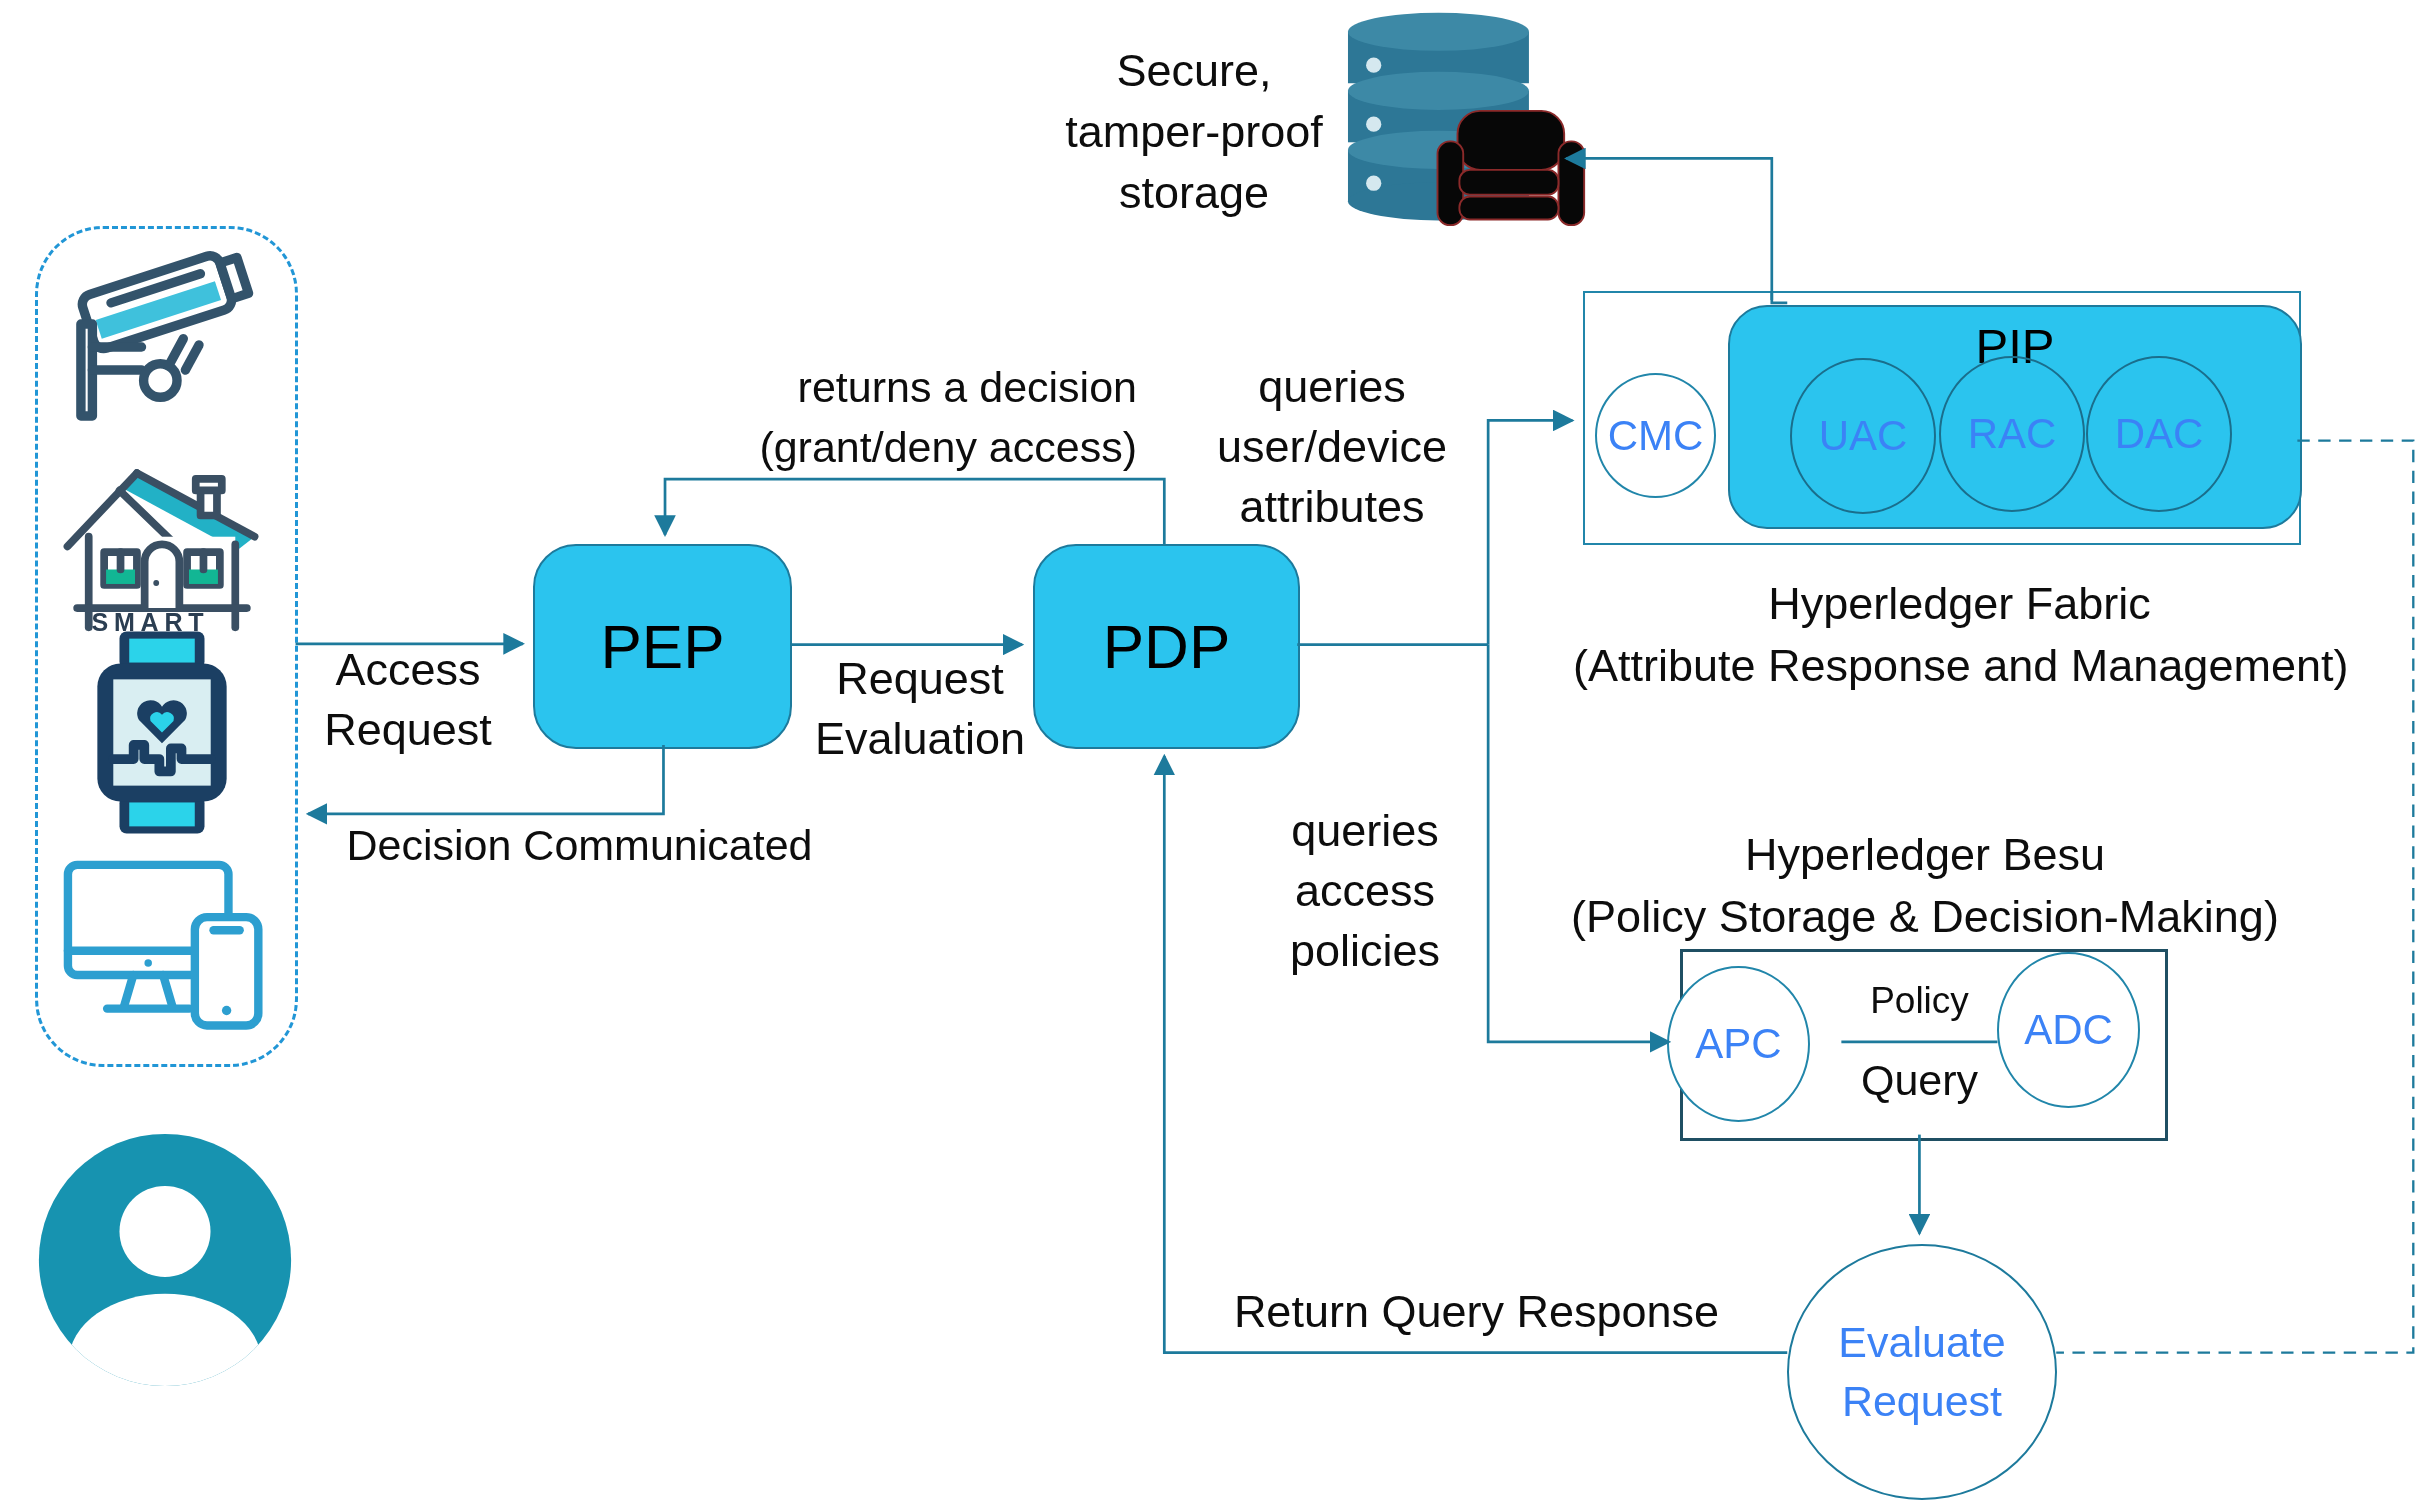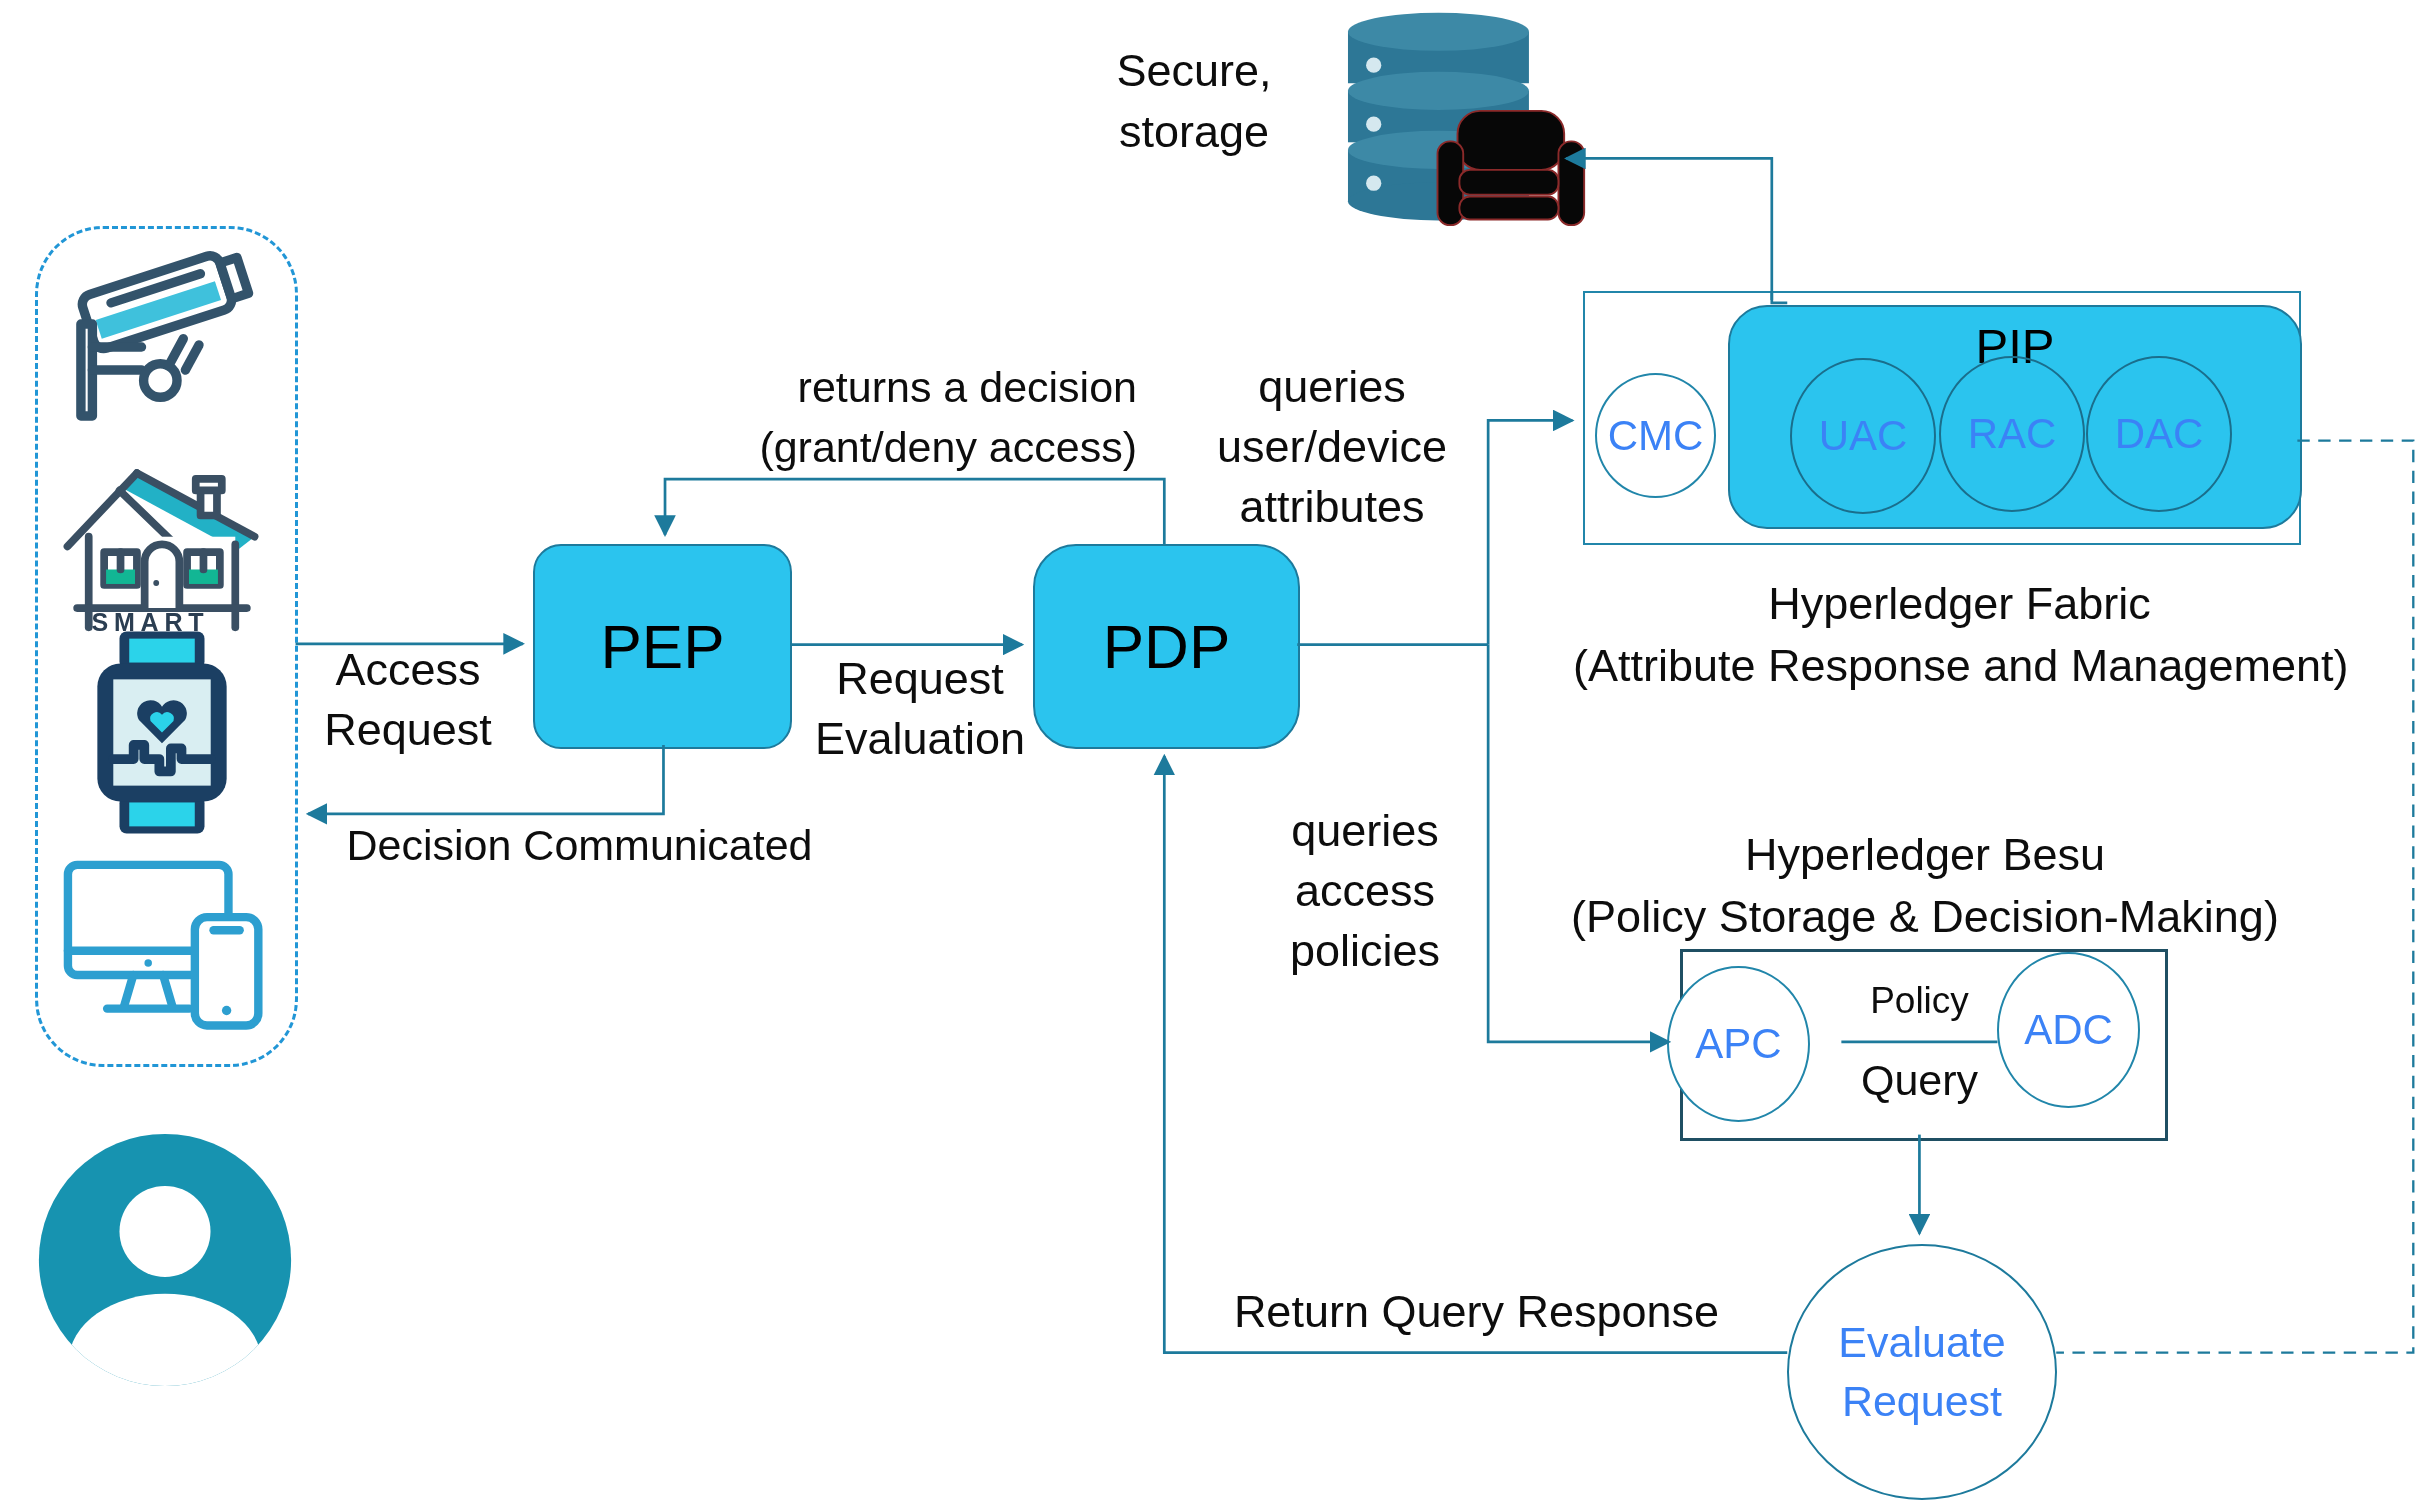--- a/index.html
+++ b/index.html
@@ -149,20 +149,21 @@
       </defs>
     <circle cx="100" cy="100" r="97" fill="#1793b0"></circle>
     <g clip-path="url(#avclip)">
       <circle cx="100" cy="78" r="35" fill="#ffffff"></circle>
       <ellipse cx="100" cy="178" rx="74" ry="52" fill="#ffffff"></ellipse>
     </g>
   </svg>
 
   <div class="lbl" style="left:1024px;top:40px;width:340px;font-size:45px;line-height:61px;">
     <span>Secure,</span>
+    <span>tamper-proof</span>
     <span>storage</span>
   </div>
 
   <svg class="abs" style="left:1343px;top:7.7px;" width="249" height="220" viewBox="0 0 261 231">
 
     <g>
       <rect x="5" y="25" width="190" height="54" fill="#2d7796"></rect>
       <rect x="5" y="87" width="190" height="54" fill="#2d7796"></rect>
       <rect x="5" y="149" width="190" height="54" fill="#2d7796"></rect>
       <ellipse cx="100" cy="203" rx="95" ry="20" fill="#2d7796"></ellipse>
@@ -176,21 +177,21 @@
 
     <g stroke="#8b2a2a" stroke-width="2">
       <rect x="120" y="108" width="112" height="62" rx="24" fill="#070707"></rect>
       <rect x="99" y="140" width="27" height="88" rx="13" fill="#070707"></rect>
       <rect x="226" y="140" width="27" height="88" rx="13" fill="#070707"></rect>
       <rect x="122" y="170" width="104" height="26" rx="11" fill="#070707"></rect>
       <rect x="122" y="198" width="104" height="24" rx="11" fill="#070707"></rect>
     </g>
   </svg>
 
-  <div class="node" style="left:533px;top:544px;width:255px;height:201px;border-radius:28px;">
+  <div class="node" style="left:533px;top:544px;width:255px;height:201px;">
     <span>PEP</span>
   </div>
 
   <div class="node" style="left:1033px;top:544px;width:263px;height:201px;">
     <span>PDP</span>
   </div>
 
   <div class="frame" style="left:1583px;top:291px;width:714px;height:250px;"></div>
 
   <div class="pip-box" style="left:1728px;top:305px;width:543px;height:220px;">

